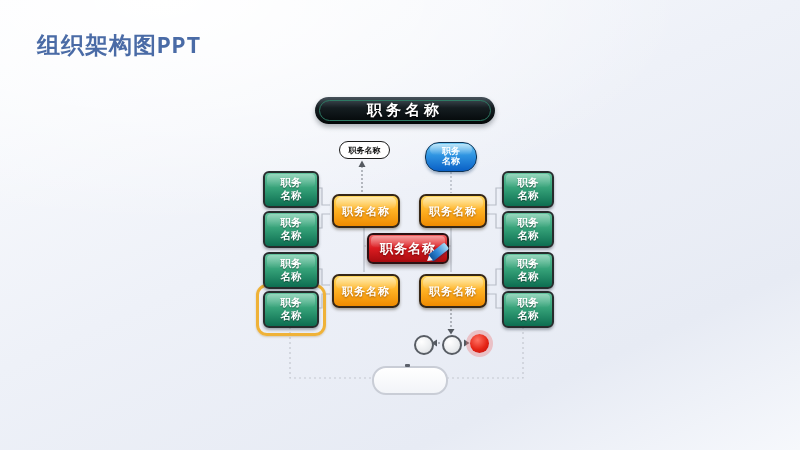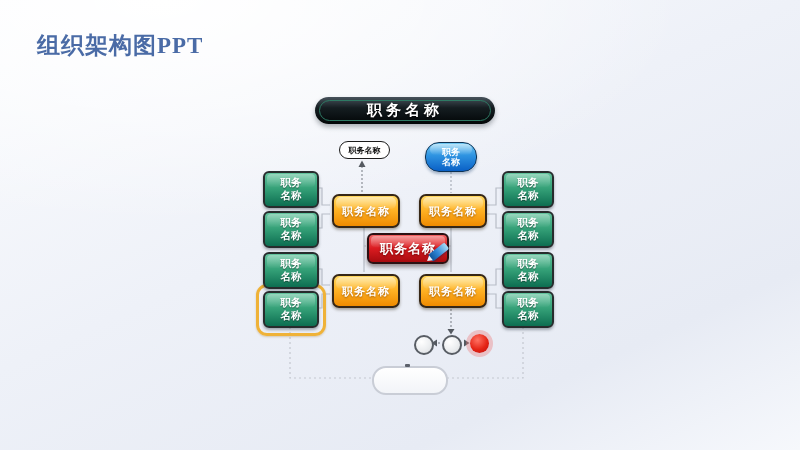--- a/index.html
+++ b/index.html
@@ -1,18 +1,18 @@
 <!DOCTYPE html>
 <html><head>
 <meta charset="utf-8">
 <style>
   html,body{margin:0;padding:0;background:#dfe3ec;}
   .slide{
     position:relative;width:800px;height:450px;overflow:hidden;
-    font-family:Liberation Serif, serif;
+    font-family:Liberation Mono, monospace;
     background:
       radial-gradient(120% 90% at 20% 0%, #ffffff 0%, rgba(255,255,255,0) 55%),
       linear-gradient(155deg, #fbfcfe 0%, #eef1f8 45%, #e7ebf4 78%, #f6f8fc 100%);
   }
   .title{
     position:absolute;left:37px;top:30px;margin:0;
     font-size:23px;font-weight:700;color:#4a6ba6;letter-spacing:1px;
   }
   .wires{position:absolute;left:0;top:0;pointer-events:none;}
 

